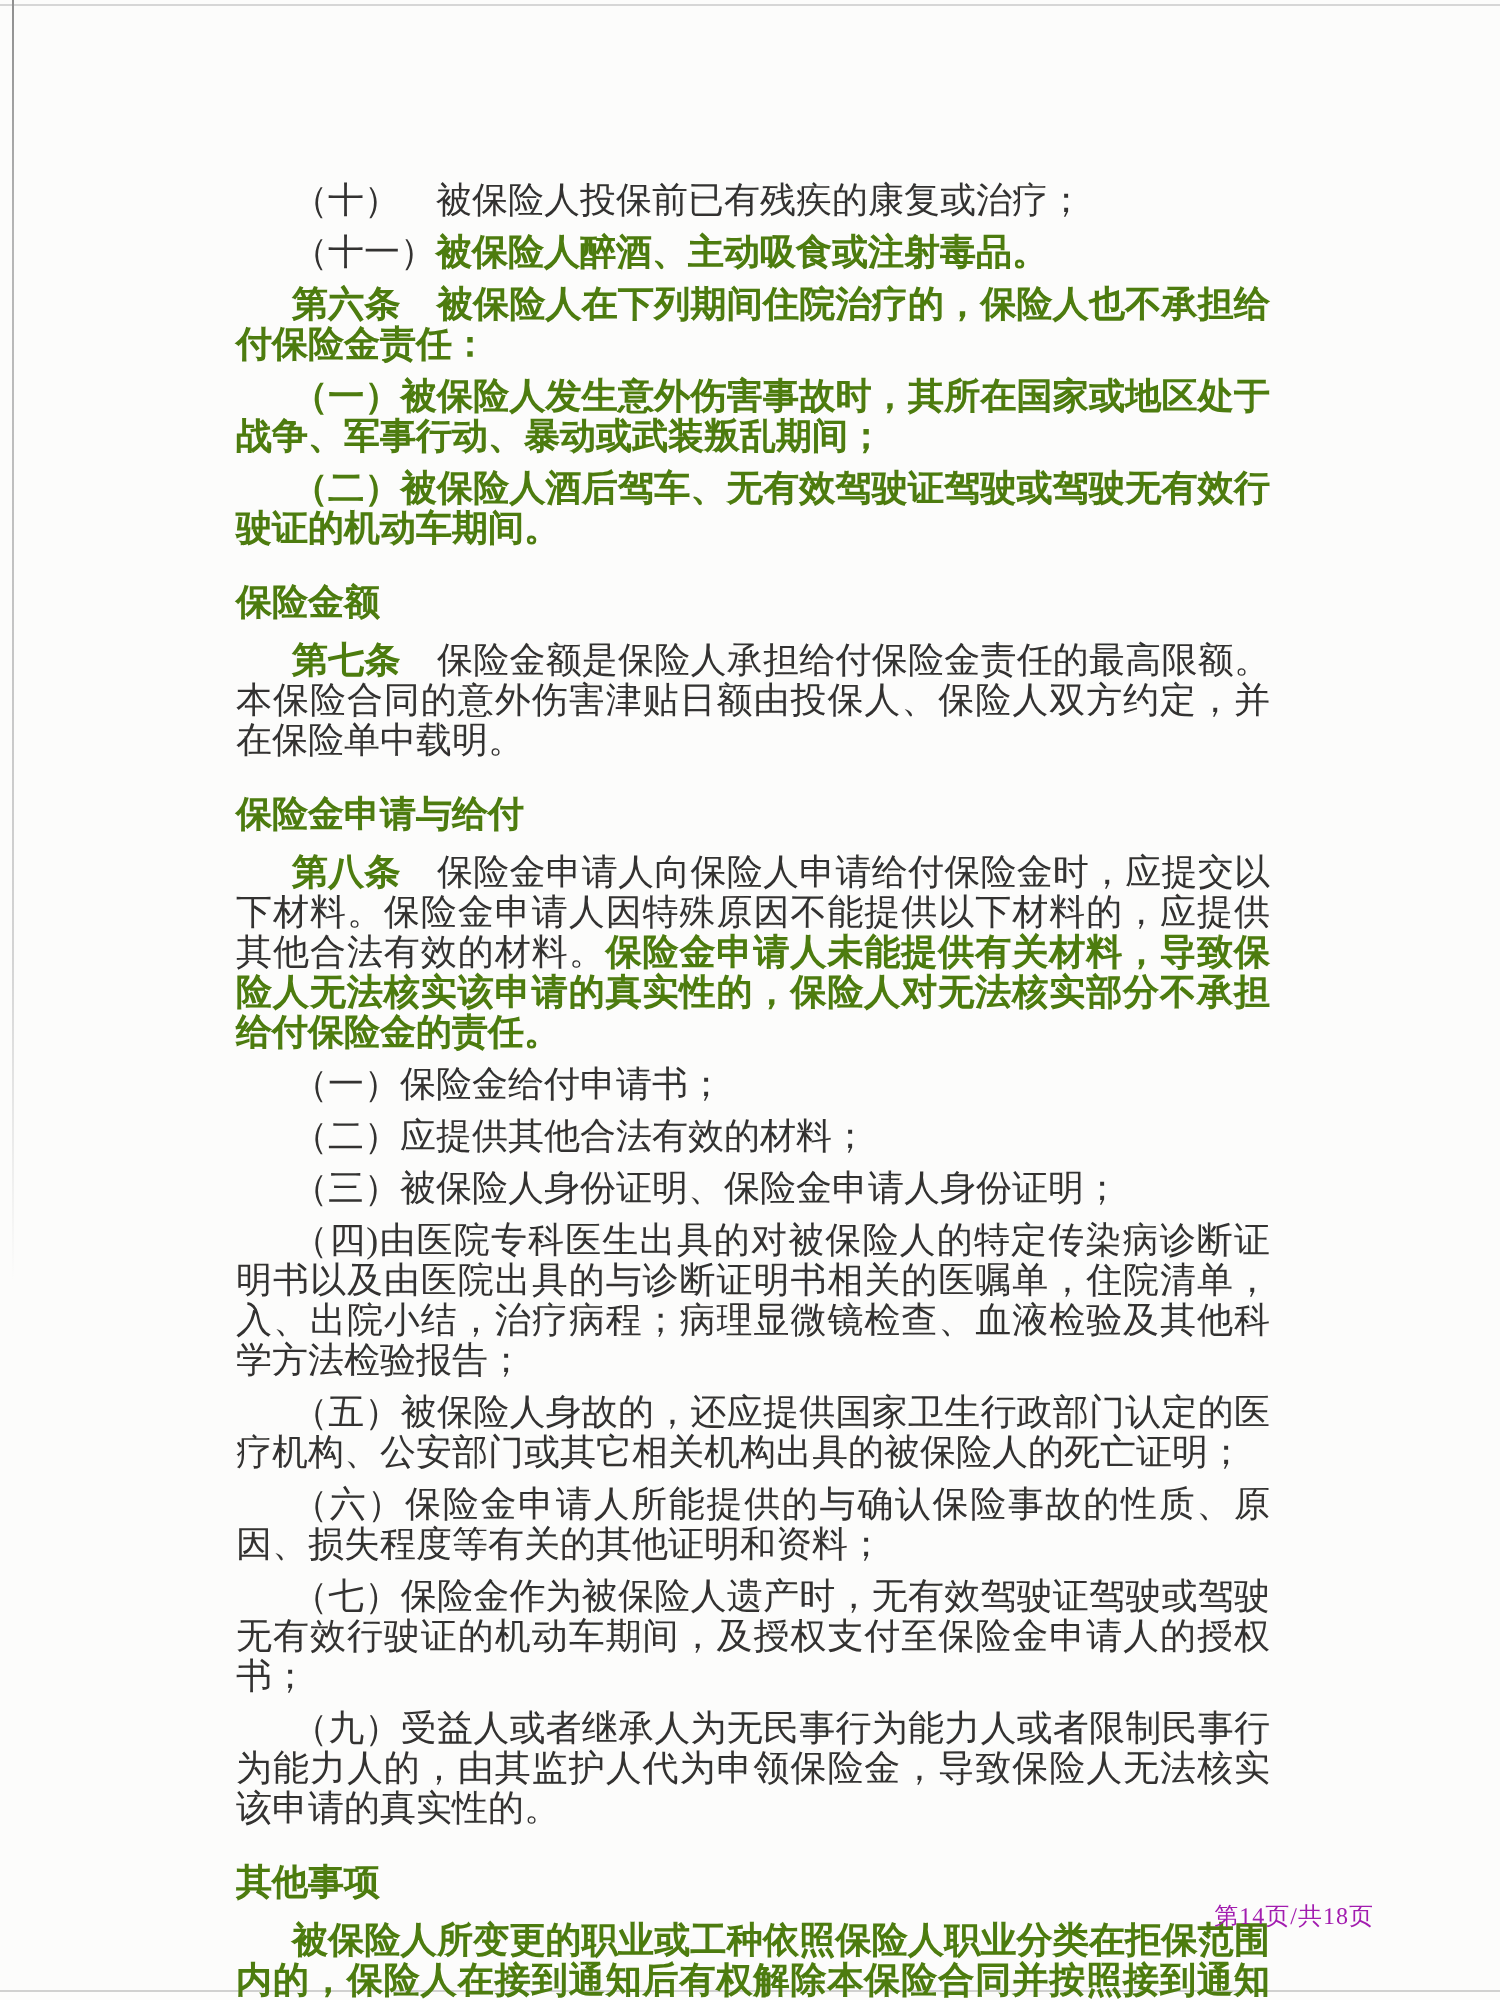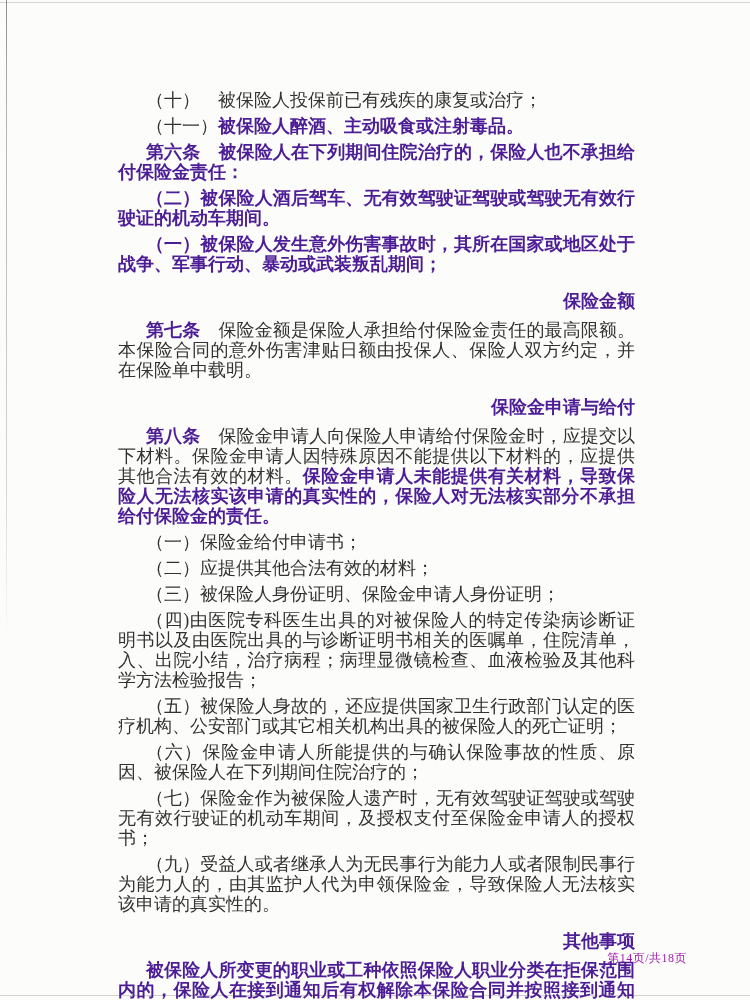--- a/index.html
+++ b/index.html
@@ -45,29 +45,29 @@
     font-size: 18px;
     line-height: 20px;
     color: #333231;
     text-align: justify;
   }
   .content p.para {
     margin: 0 0 6px 0;
     text-indent: 28px;
   }
   .content .heading {
-    text-align: right;
+    text-align: left;
     font-weight: bold;
     color: #262522;
     margin: 17px 0 9px 0;
     text-indent: 0;
   }
   .seg-b {
     font-weight: bold;
-    color: #4c1d95;
+    color: #4d7c0f;
   }
   .seg-r {
     font-weight: normal;
   }
   .page-footer {
     position: absolute;
     right: 63px;
     bottom: 33px;
     font-size: 12px;
     color: #a21caf;
@@ -78,31 +78,31 @@
 <body>
 
 <div class="edge-top"></div>
 <div class="edge-left"></div>
 <div class="edge-bottom"></div>
 
 <div class="content" id="doc-content">
     <p class="para"><span class="seg-r">（十）　被保险人投保前已有残疾的康复或治疗；</span></p>
     <p class="para"><span class="seg-r">（十一）</span><span class="seg-b">被保险人醉酒、主动吸食或注射毒品。</span></p>
     <p class="para"><span class="seg-b">第六条　被保险人在下列期间住院治疗的，保险人也不承担给付保险金责任：</span></p>
+    <p class="para"><span class="seg-b">（一）被保险人发生意外伤害事故时，其所在国家或地区处于战争、军事行动、暴动或武装叛乱期间；</span></p>
     <p class="para"><span class="seg-b">（二）被保险人酒后驾车、无有效驾驶证驾驶或驾驶无有效行驶证的机动车期间。</span></p>
-    <p class="para"><span class="seg-b">（一）被保险人发生意外伤害事故时，其所在国家或地区处于战争、军事行动、暴动或武装叛乱期间；</span></p>
     <div class="heading"><span class="seg-b">保险金额</span></div>
     <p class="para"><span class="seg-b">第七条　</span><span class="seg-r">保险金额是保险人承担给付保险金责任的最高限额。本保险合同的意外伤害津贴日额由投保人、保险人双方约定，并在保险单中载明。</span></p>
     <div class="heading"><span class="seg-b">保险金申请与给付</span></div>
     <p class="para"><span class="seg-b">第八条　</span><span class="seg-r">保险金申请人向保险人申请给付保险金时，应提交以下材料。保险金申请人因特殊原因不能提供以下材料的，应提供其他合法有效的材料。</span><span class="seg-b">保险金申请人未能提供有关材料，导致保险人无法核实该申请的真实性的，保险人对无法核实部分不承担给付保险金的责任。</span></p>
     <p class="para"><span class="seg-r">（一）保险金给付申请书；</span></p>
     <p class="para"><span class="seg-r">（二）应提供其他合法有效的材料；</span></p>
     <p class="para"><span class="seg-r">（三）被保险人身份证明、保险金申请人身份证明；</span></p>
     <p class="para"><span class="seg-r">（四)由医院专科医生出具的对被保险人的特定传染病诊断证明书以及由医院出具的与诊断证明书相关的医嘱单，住院清单，入、出院小结，治疗病程；病理显微镜检查、血液检验及其他科学方法检验报告；</span></p>
     <p class="para"><span class="seg-r">（五）被保险人身故的，还应提供国家卫生行政部门认定的医疗机构、公安部门或其它相关机构出具的被保险人的死亡证明；</span></p>
-    <p class="para"><span class="seg-r">（六）保险金申请人所能提供的与确认保险事故的性质、原因、被保险人在下列期间住院治疗的；</span></p>
+    <p class="para"><span class="seg-r">（六）保险金申请人所能提供的与确认保险事故的性质、原因、损失程度等有关的其他证明和资料；</span></p>
     <p class="para"><span class="seg-r">（七）保险金作为被保险人遗产时，无有效驾驶证驾驶或驾驶无有效行驶证的机动车期间，及授权支付至保险金申请人的授权书；</span></p>
     <p class="para"><span class="seg-r">（九）受益人或者继承人为无民事行为能力人或者限制民事行为能力人的，由其监护人代为申领保险金，导致保险人无法核实该申请的真实性的。</span></p>
     <div class="heading"><span class="seg-b">其他事项</span></div>
     <p class="para"><span class="seg-b">被保险人所变更的职业或工种依照保险人职业分类在拒保范围内的，保险人在接到通知后有权解除本保险合同并按照接到通知之日退还原职业或工种所对应的最低现金价值。</span></p>
   </div>
 
 <div class="page-footer">第14页/共18页</div>
 
 </body></html>

